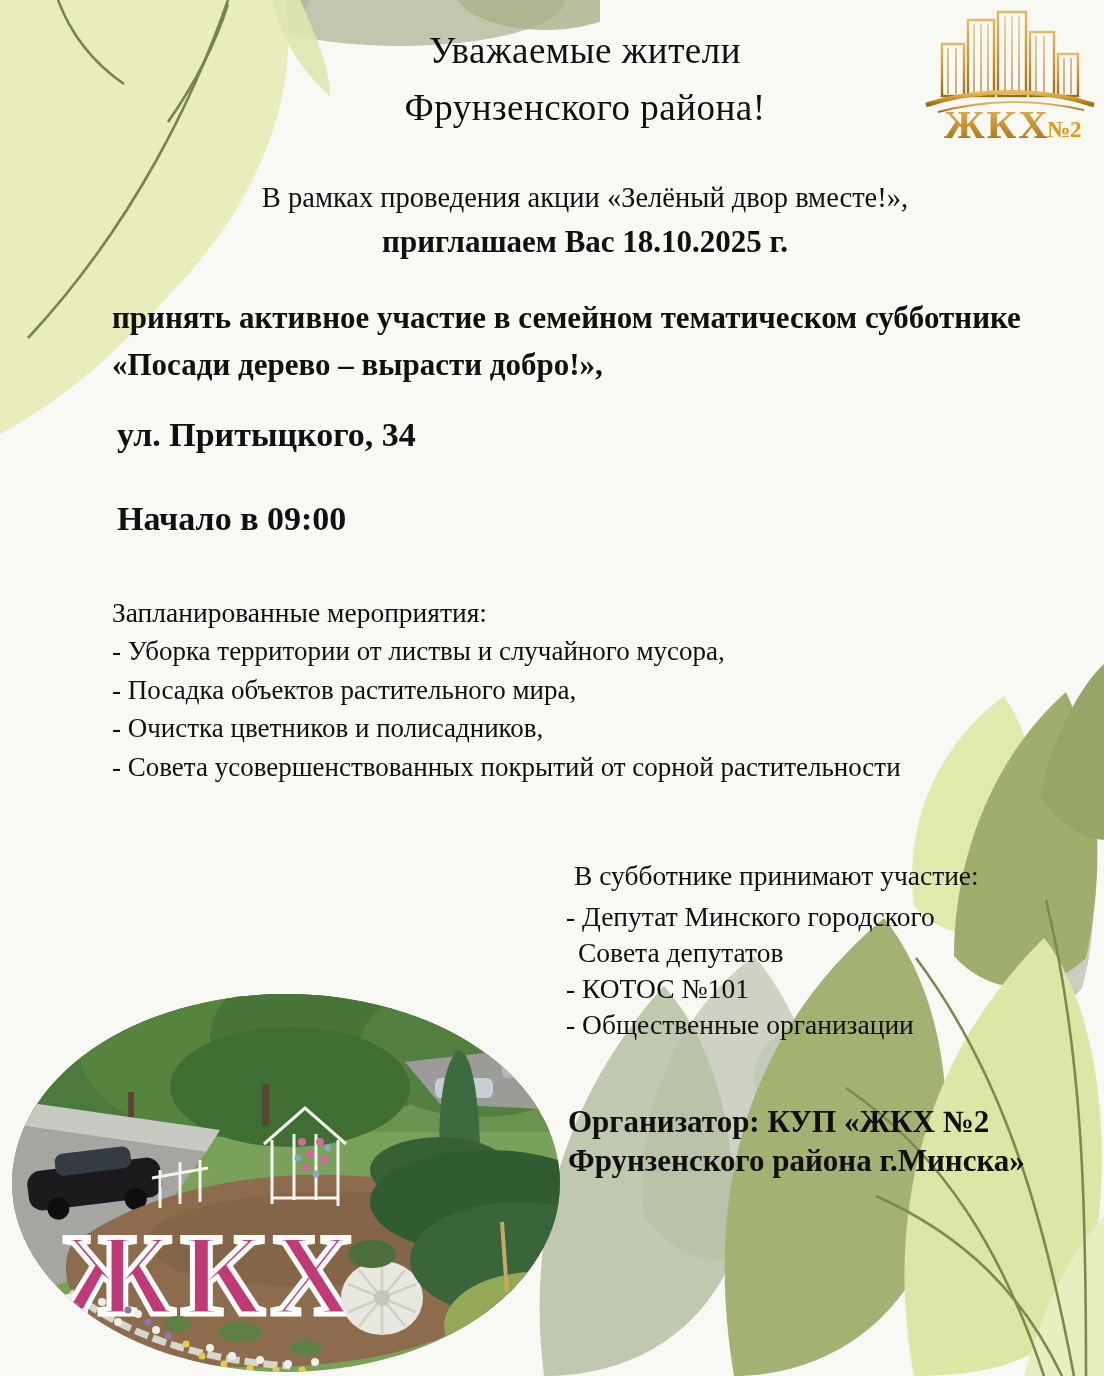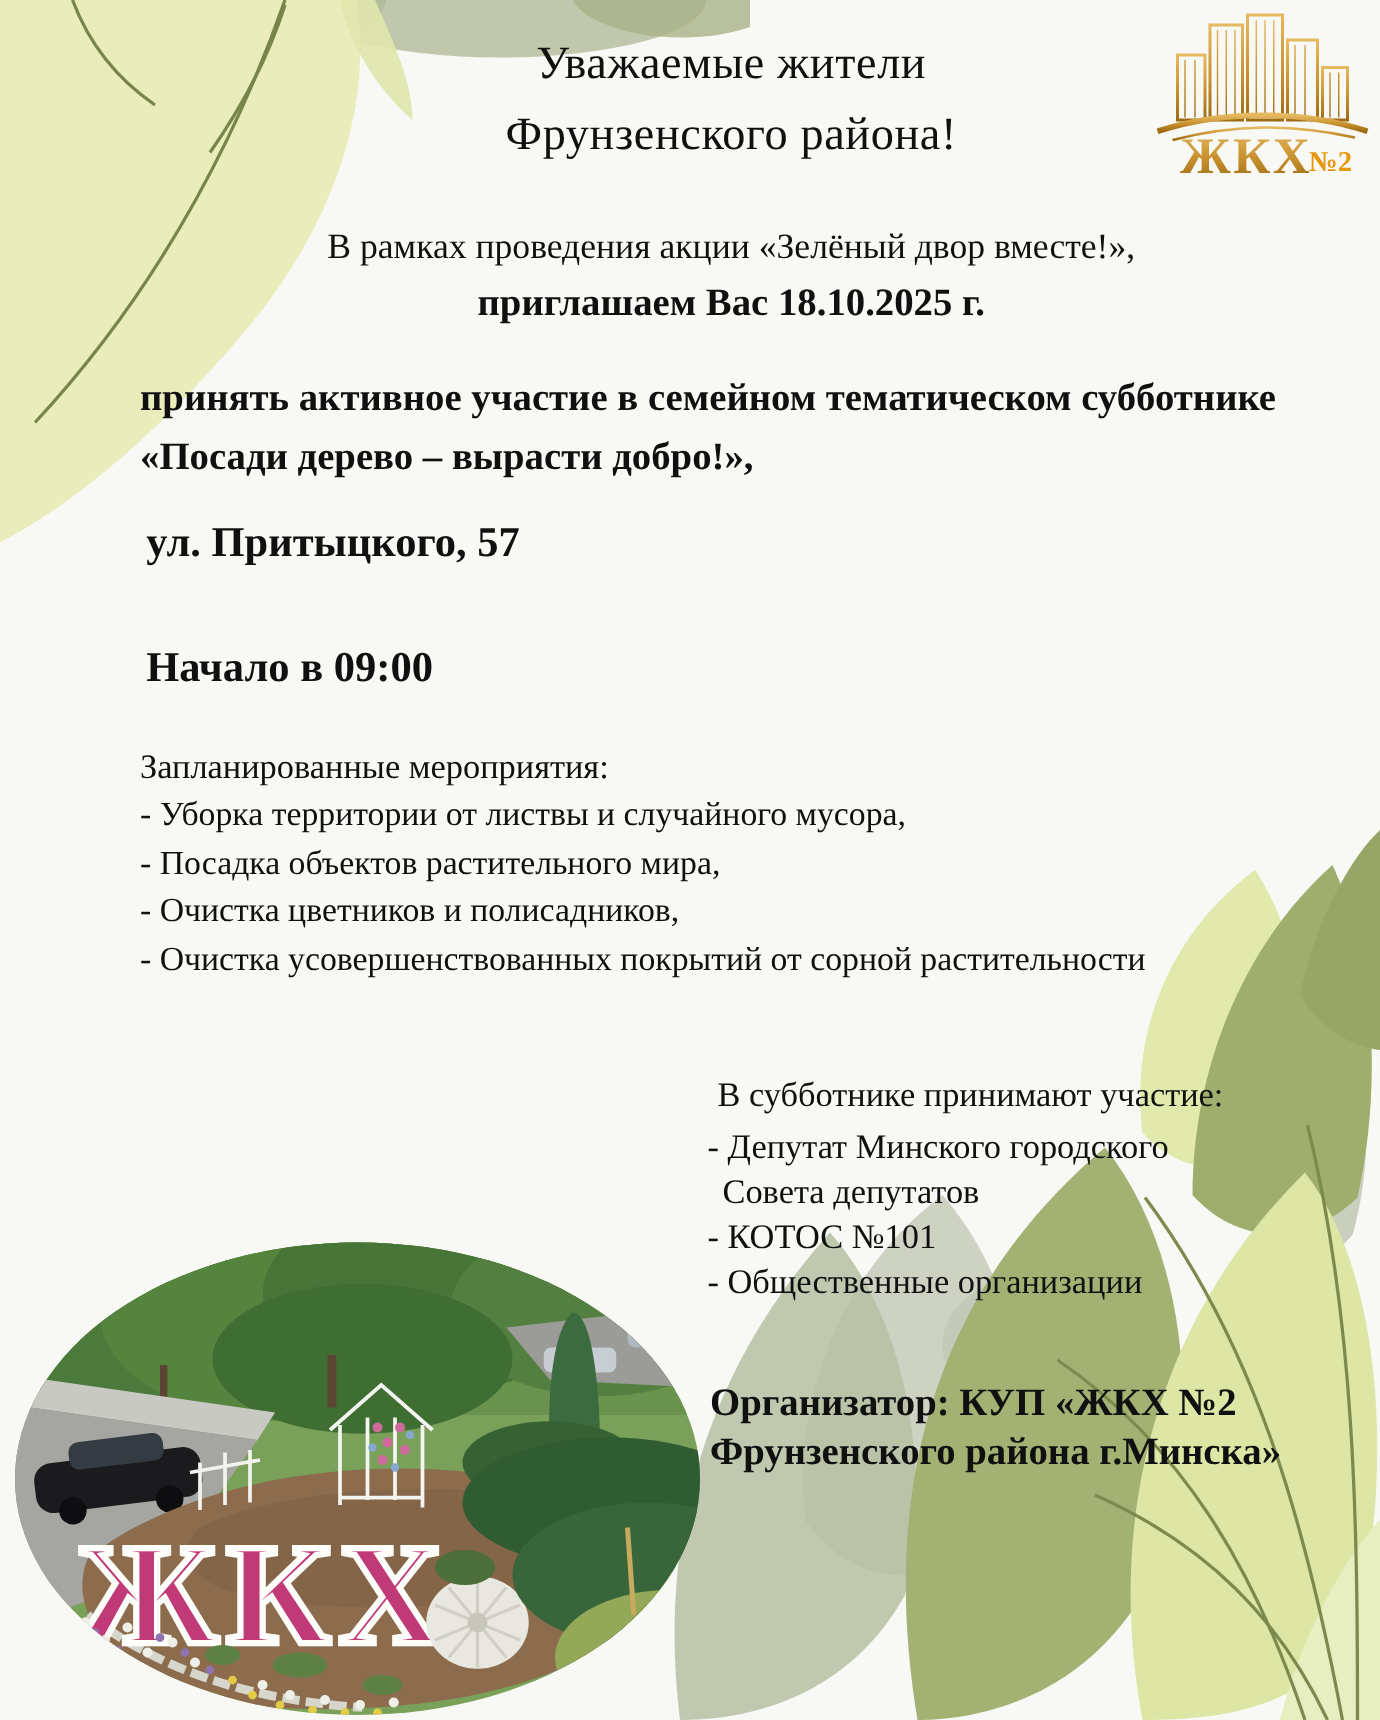--- a/index.html
+++ b/index.html
@@ -13,21 +13,21 @@
   .title{
     left:66px;top:22px;width:1038px;text-align:center;
     font-size:37px;font-weight:normal;line-height:57px;letter-spacing:.5px;
   }
   .intro{left:66px;top:176px;width:1038px;text-align:center;font-size:28.5px;line-height:44px;}
   .intro .invite-date{font-size:31px;font-weight:bold;}
   .invitation{left:112px;top:294px;width:930px;font-size:31px;font-weight:bold;line-height:47px;}
   .address{left:117px;top:410px;font-weight:bold;}
   .address .addr-label{font-size:28.5px;}
   .address .addr-value{font-size:34px;margin-top:6px;}
-  .start-time{left:117px;top:516px;font-size:34px;font-weight:bold;}
+  .start-time{left:117px;top:500px;font-size:34px;font-weight:bold;}
   .activities{left:112px;top:594px;font-size:27px;}
   .activities .heading{font-size:27.5px;line-height:38px;}
   .activities .item{line-height:38.5px;}
   .participants{left:566px;top:858px;font-size:27.5px;line-height:36px;}
   .participants .heading{padding-left:8px;margin-bottom:5px;}
   .participants .indent{padding-left:12px;}
   .organizer{left:568px;top:1102px;font-size:31px;font-weight:bold;line-height:39px;}
 </style>
 </head>
 <body>
@@ -97,31 +97,31 @@
   </div>
 
   <div class="abs intro">
     <div>В рамках проведения акции «Зелёный двор вместе!»,</div>
     <div class="invite-date">приглашаем Вас 18.10.2025 г.</div>
   </div>
 
   <div class="abs invitation">принять активное участие в семейном тематическом субботнике «Посади дерево – вырасти добро!»,</div>
 
   <div class="abs address">
-    <div class="addr-value">ул. Притыцкого, 57</div>
+    <div class="addr-value">ул. Притыцкого, 34</div>
   </div>
 
   <div class="abs start-time">Начало в 09:00</div>
 
   <div class="abs activities">
     <div class="heading">Запланированные мероприятия:</div>
     <div class="item">- Уборка территории от листвы и случайного мусора,</div>
     <div class="item">-  Посадка объектов растительного мира,</div>
     <div class="item">- Очистка цветников и полисадников,</div>
-    <div class="item">- Очистка усовершенствованных покрытий от сорной растительности</div>
+    <div class="item">- Совета усовершенствованных покрытий от сорной растительности</div>
   </div>
 
   <div class="abs participants">
     <div class="heading">В субботнике принимают участие:</div>
     <div>- Депутат Минского городского</div>
     <div class="indent">Совета депутатов</div>
     <div>- КОТОС №101</div>
     <div>- Общественные организации</div>
   </div>
 

